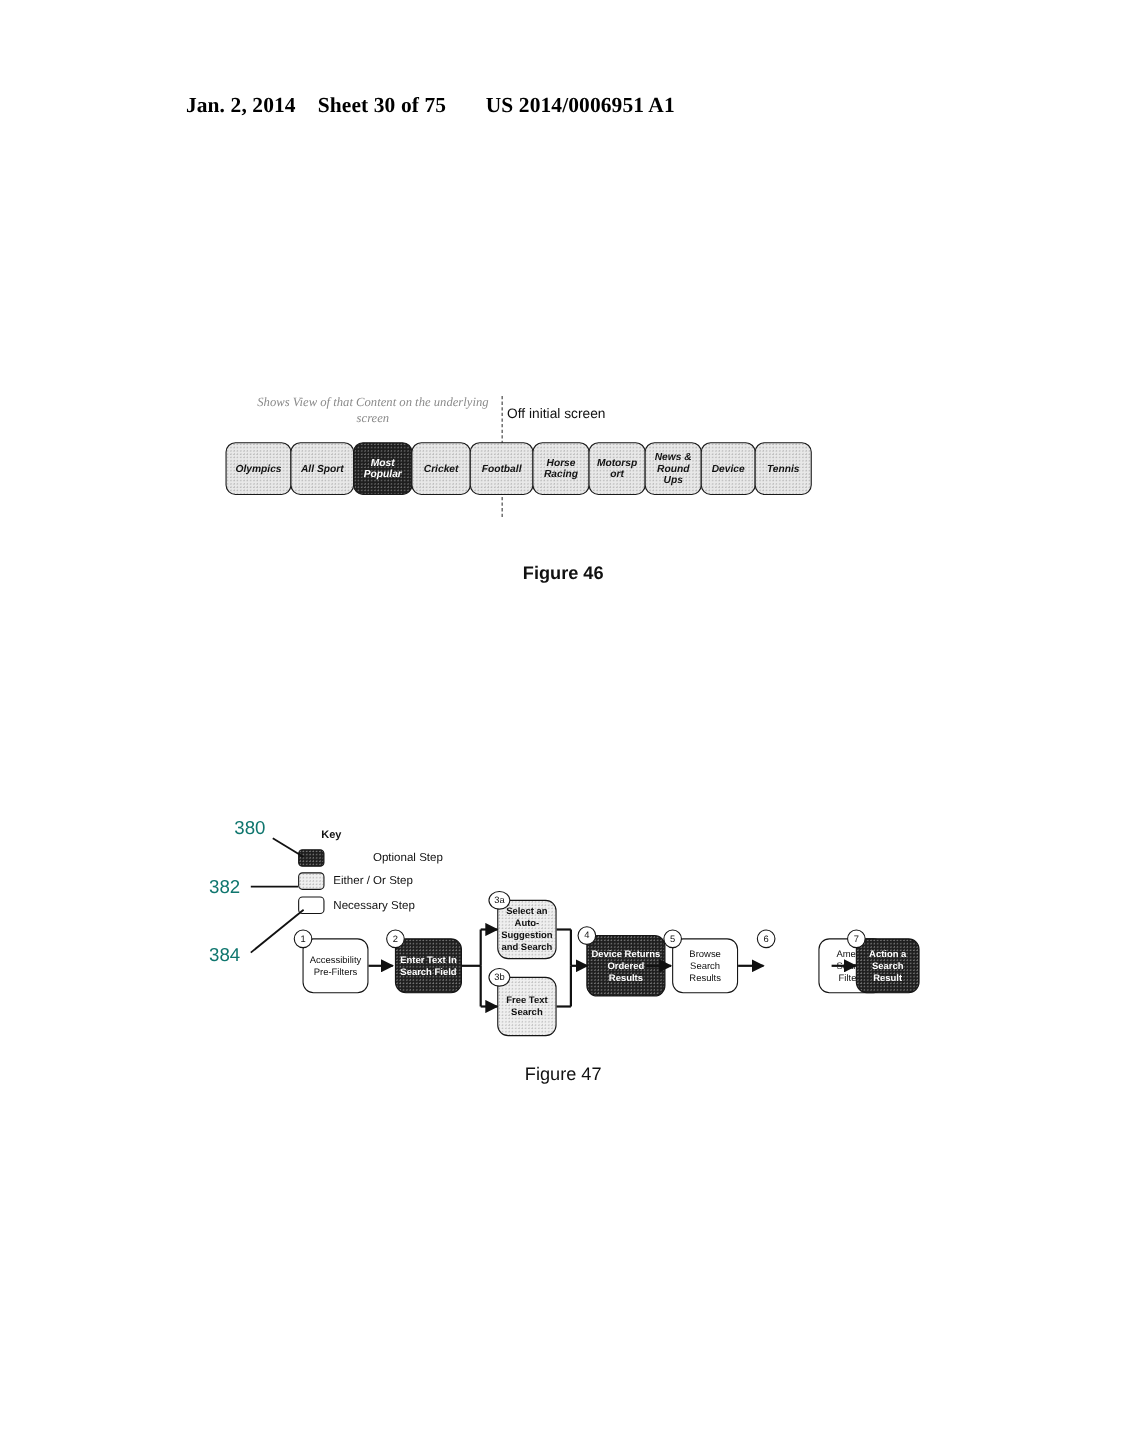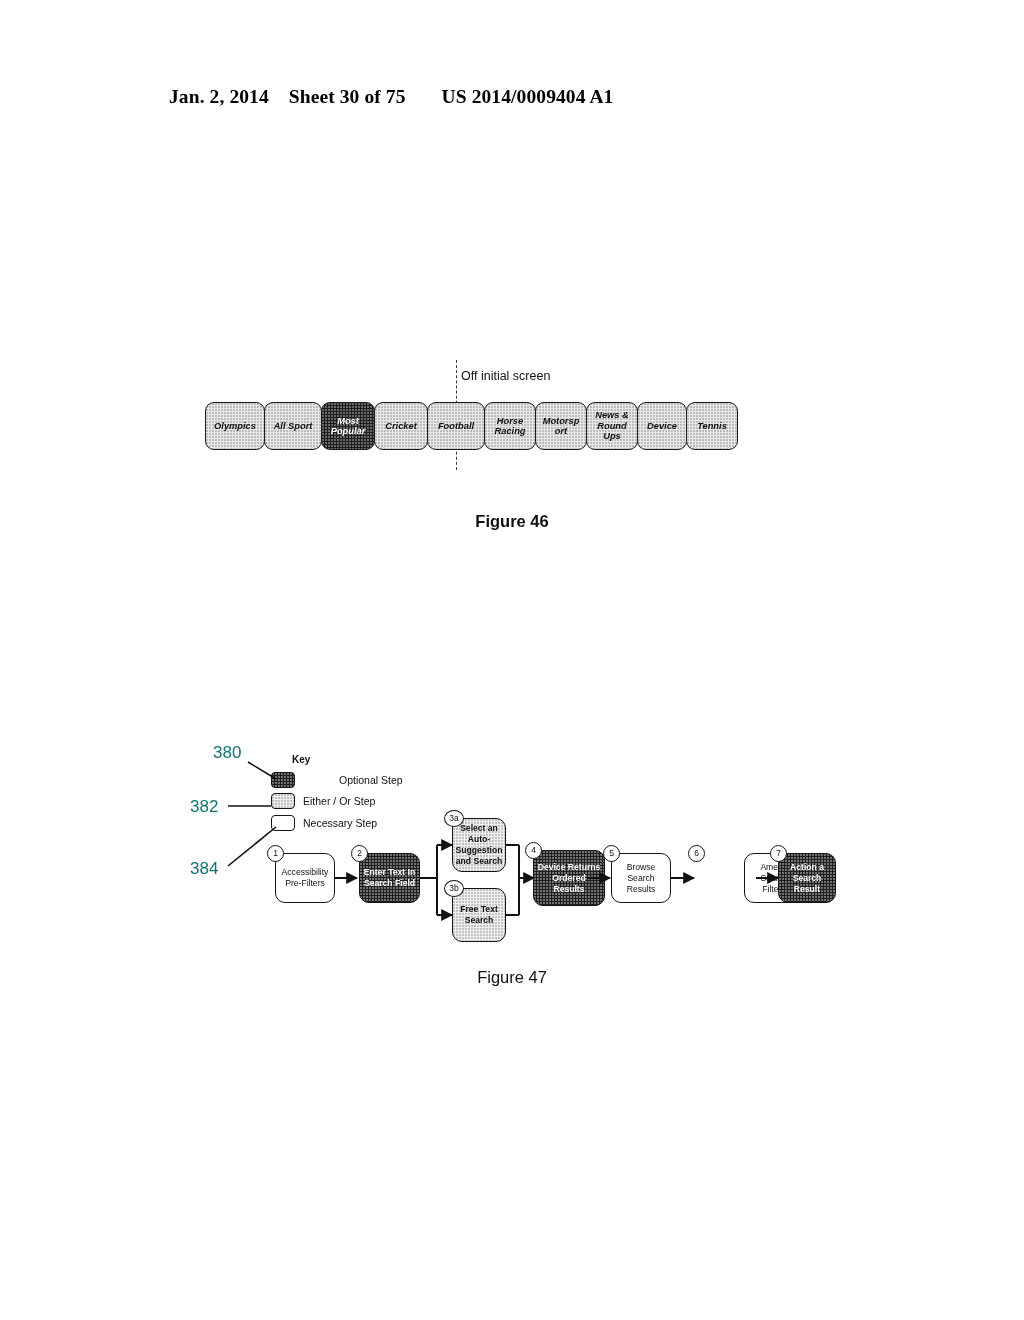--- a/index.html
+++ b/index.html
@@ -231,24 +231,25 @@
     pointer-events: none;
     overflow: visible;
   }
 </style>
 </head>
 <body>
 
 <div class="patent-header">
   <span class="hdr-date">Jan. 2, 2014</span>
   <span class="hdr-sheet">Sheet 30 of 75</span>
-  <span class="hdr-num">US 2014/0009404 A1</span>
+  <span class="hdr-num">US 2014/0006951 A1</span>
 </div>
 
 <div id="figure46">
+  <div class="f46-note">Shows View of that Content on the underlying screen</div>
   <div class="f46-offscreen">Off initial screen</div>
   <div class="f46-divider"></div>
 </div>
 <div class="tabstrip" id="tabstrip">
     <div class="tab" style="width: 60px;">
       <span>Olympics</span>
     </div>
     <div class="tab" style="width: 58px;">
       <span>All Sport</span>
     </div>

